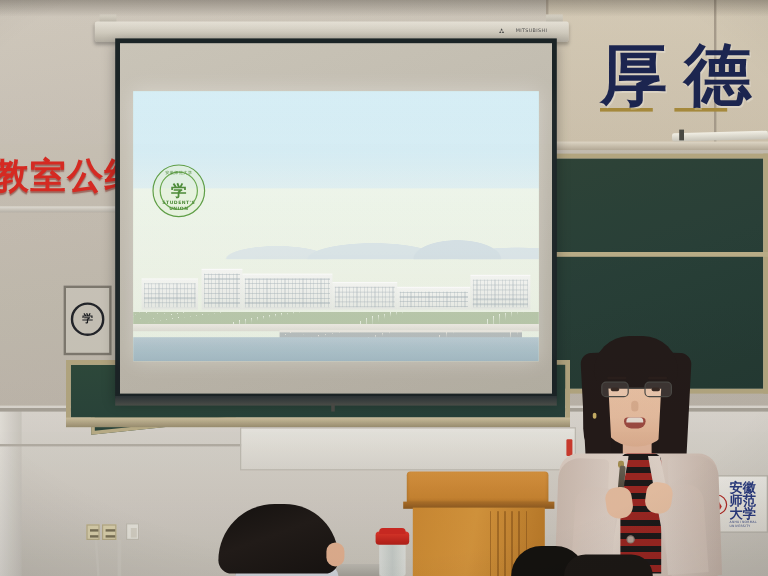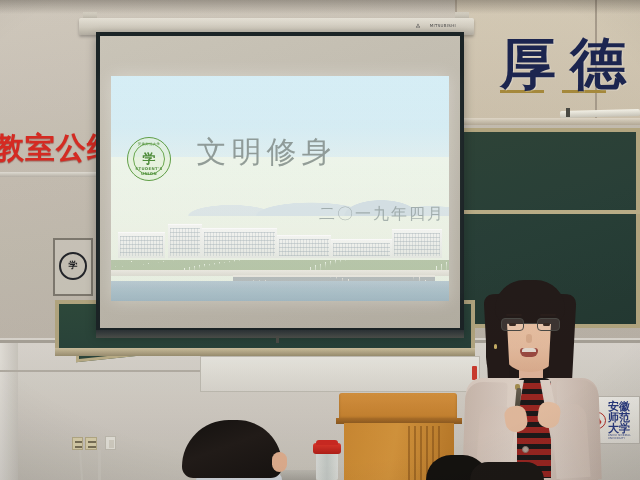--- a/index.html
+++ b/index.html
@@ -624,22 +624,20 @@
     </div>
 
     <div class="su-emblem">
       <div class="su-arc-top">安徽师范大学</div>
       <div class="su-emblem-inner">
         <span class="su-glyph">学</span>
       </div>
       <div class="su-arc-bot">STUDENT'S UNION</div>
     </div>
 
-    <div class="slide-title">文明修身</div>
-    <div class="slide-date">二〇一九年四月</div>
     <div class="slide-haze"></div>
   </div>
 
   <div class="screen-bottom-bar"></div>
   <div class="screen-pull"></div>
 
   <div class="uni-sign">
     <div class="uni-seal">
       <div class="uni-seal-core"></div>
     </div>

